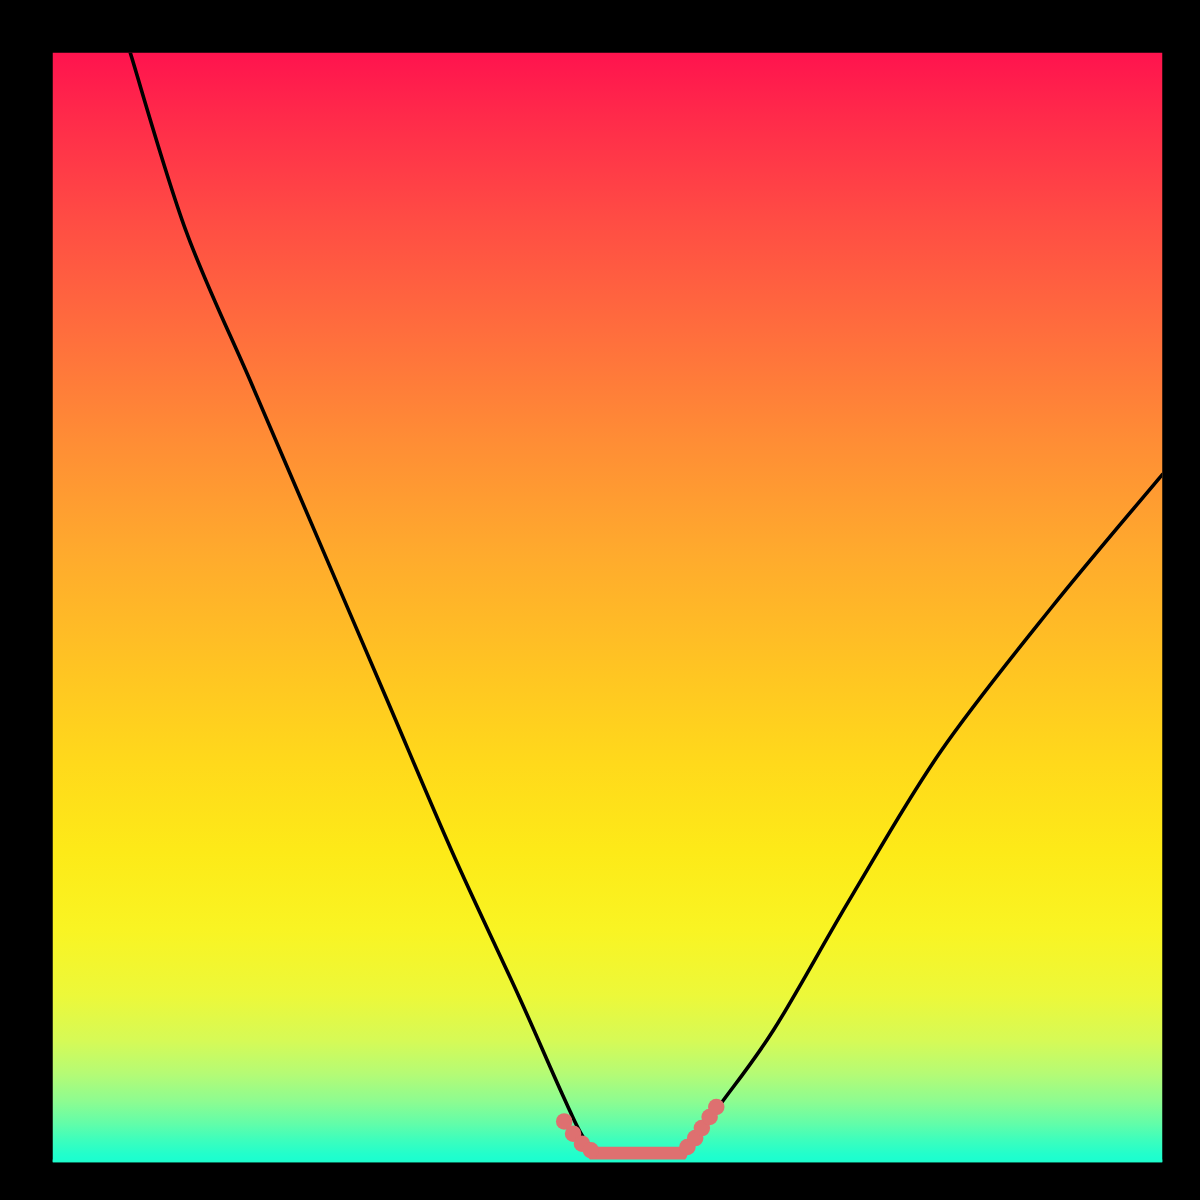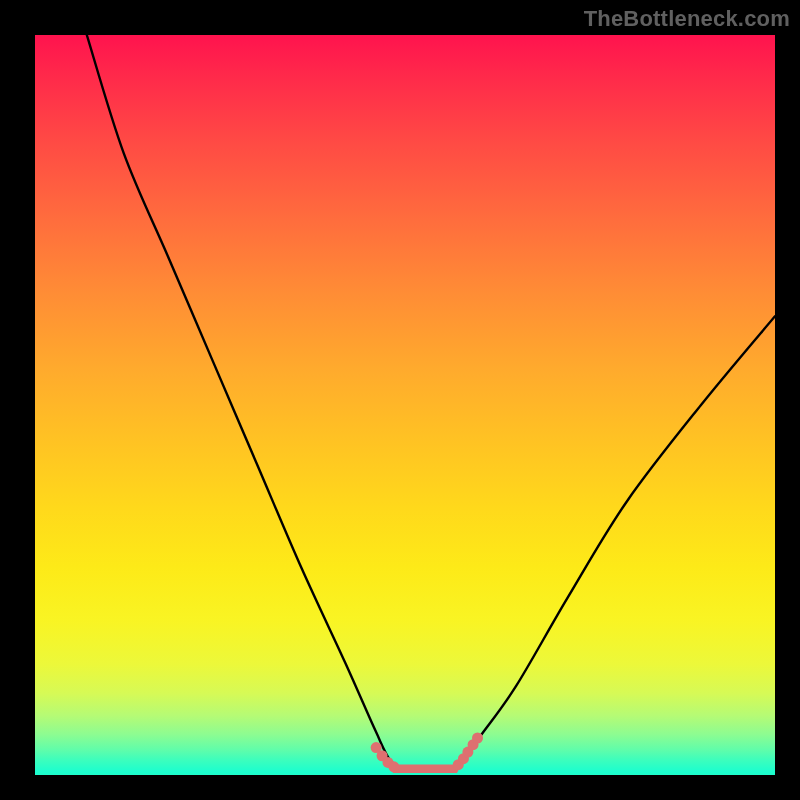--- a/index.html
+++ b/index.html
@@ -87,21 +87,20 @@
     height: 100%;
     pointer-events: none;
   }
   .dot { fill: #de7070; }
   .bar { fill: #de7070; }
 </style>
 </head>
 <body>
 
 <div class="stage">
-  <div class="attribution">TheBottleneck.com</div>
 
   <div class="plot">
     <div class="gradient"></div>
 
     <svg class="curve-svg" viewBox="0 0 740 740" preserveAspectRatio="none">
       <path class="curve-path" d="M 51.80 0.00 C 57.97 19.73, 75.23 81.40, 88.80 118.40 C 102.37 155.40, 118.40 187.47, 133.20 222.00 C 148.00 256.53, 162.80 291.07, 177.60 325.60 C 192.40 360.13, 207.20 394.67, 222.00 429.20 C 236.80 463.73, 251.60 499.50, 266.40 532.80 C 281.20 566.10, 298.47 601.87, 310.80 629.00 C 323.13 656.13, 333.00 679.57, 340.40 695.60 C 347.80 711.63, 350.27 718.79, 355.20 725.20 C 360.13 731.61, 365.07 732.11, 370.00 734.08 C 374.93 736.05, 379.87 736.55, 384.80 737.04 C 389.73 737.53, 394.67 737.53, 399.60 737.04 C 404.53 736.55, 409.47 736.05, 414.40 734.08 C 419.33 732.11, 424.27 730.38, 429.20 725.20 C 434.13 720.02, 435.37 715.33, 444.00 703.00 C 452.63 690.67, 466.20 674.63, 481.00 651.20 C 495.80 627.77, 514.30 593.23, 532.80 562.40 C 551.30 531.57, 569.80 498.27, 592.00 466.20 C 614.20 434.13, 641.33 400.83, 666.00 370.00 C 690.67 339.17, 727.67 296.00, 740.00 281.20"></path>
     </svg>
 
     <svg class="dots-svg" viewBox="0 0 740 740" preserveAspectRatio="none">
       <rect class="bar" x="356.68" y="729.45" width="66.60" height="10" rx="5" ry="5"></rect>

